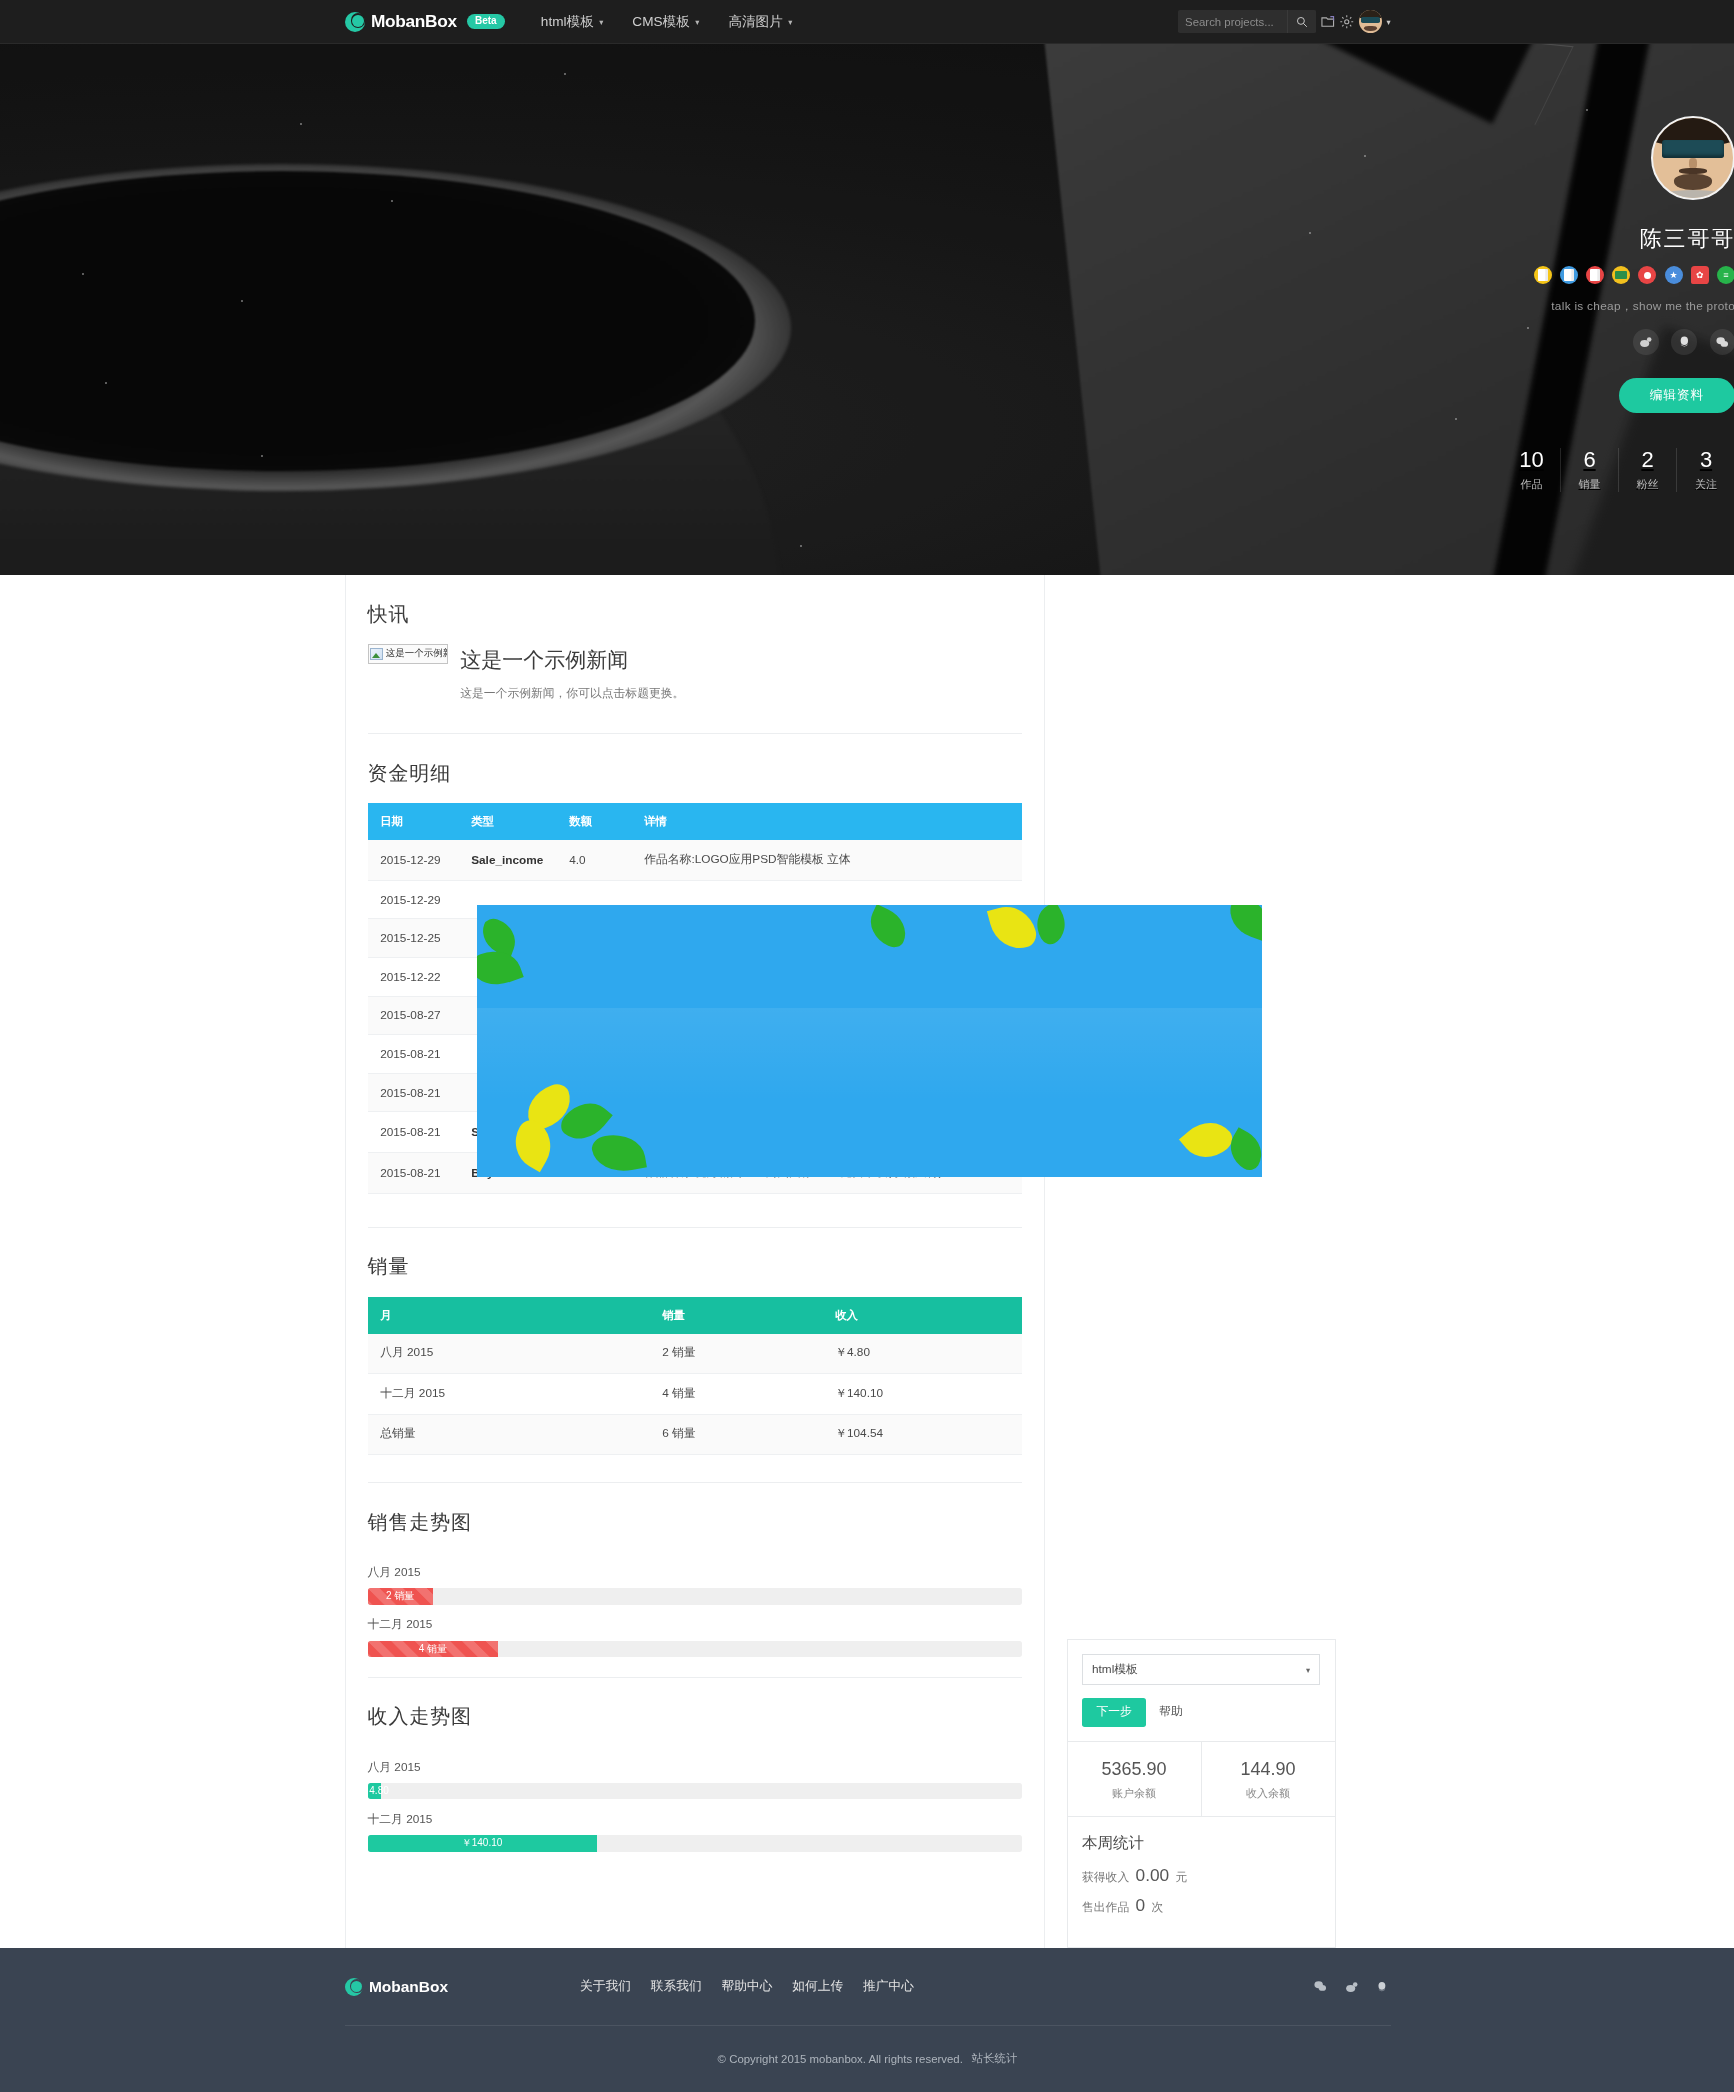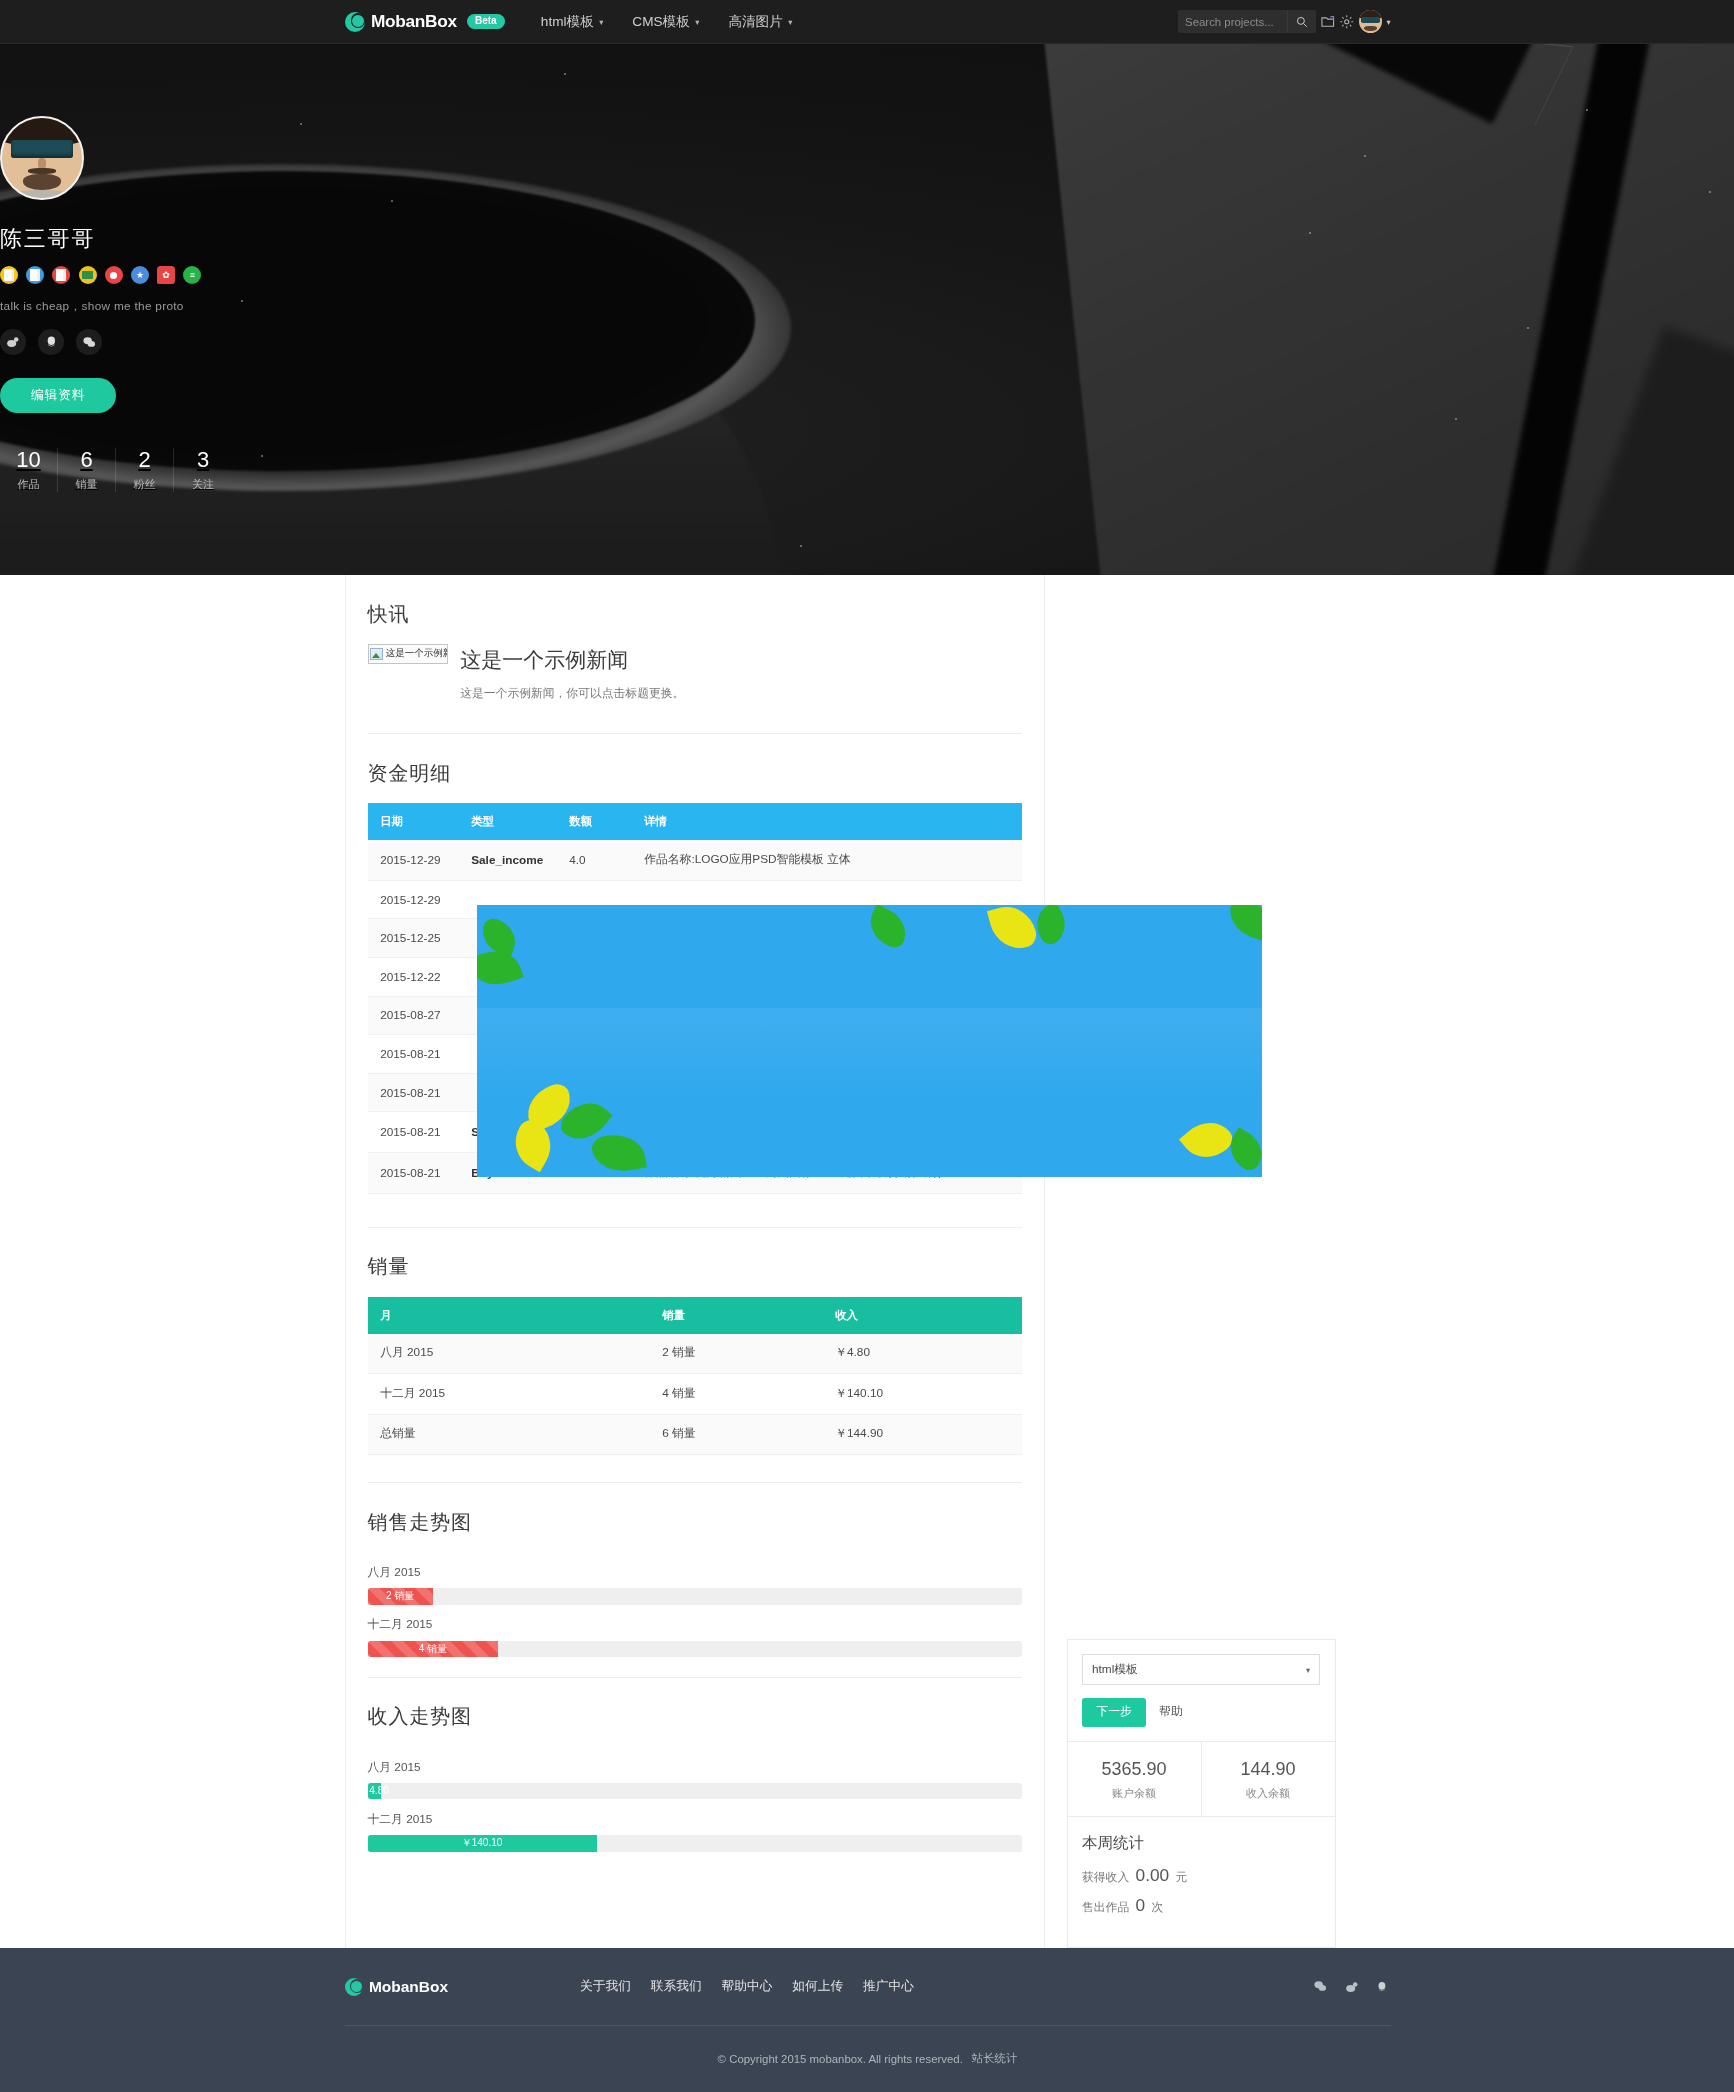--- a/index.html
+++ b/index.html
@@ -122,21 +122,21 @@
   .hero-photo .hairline {
     position: absolute; left: 1391px; top: 36px; width: 164px; height: 82px;
     border-top: 0.9px solid rgba(255,255,255,.16);
     border-right: 0.9px solid rgba(255,255,255,.10);
     transform: rotate(6deg) skewX(-20deg);
   }
   .hero-dim { position: absolute; inset: 0; background: rgba(0,0,0,.18); }
 
   .hero-content {
     position: absolute; left: 0; top: 0; width: 1735px; height: 575px;
-    display: flex; flex-direction: column; align-items: flex-start;
+    display: flex; flex-direction: column; align-items: flex-end;
     padding-top: 116px; z-index: 5;
   }
   .avatar-big {
     width: 84px; height: 84px; border-radius: 50%; border: 2.7px solid #f2f2f2;
     overflow: hidden; position: relative; background: #e3bf98; cursor: pointer;
   }
   .avatar-big .hair   { position: absolute; left: -4%; top: -4%; width: 108%; height: 36%; background: #241a12; border-radius: 50% 50% 22% 22%; }
   .avatar-big .shades { position: absolute; left: 11%; top: 28%; width: 78%; height: 22%; background: #1d4b56; border-radius: 2.7px; box-shadow: inset 0 -2.7px 3.6px rgba(0,0,0,.4); }
   .avatar-big .nose   { position: absolute; left: 45%; top: 50%; width: 10%; height: 14%; background: rgba(150,105,70,.55); border-radius: 40%; }
   .avatar-big .mous   { position: absolute; left: 33%; top: 63%; width: 34%; height: 7%; background: #4a3526; border-radius: 40%; }
@@ -589,21 +589,21 @@
             <td>￥4.80</td>
           </tr>
           <tr>
             <td>十二月 2015</td>
             <td>4 销量</td>
             <td>￥140.10</td>
           </tr>
           <tr>
             <td>总销量</td>
             <td>6 销量</td>
-            <td>￥144.90</td>
+            <td>￥104.54</td>
           </tr>
         </tbody>
       </table>
       <div class="sec-divider"></div>
 
       <h2 class="sec-title">销售走势图</h2>
       <div class="chart-block">
         <div class="prog-label">八月 2015</div>
         <div class="prog-track">
           <div class="prog-fill red" id="sbar0" style="width: 10%;">

